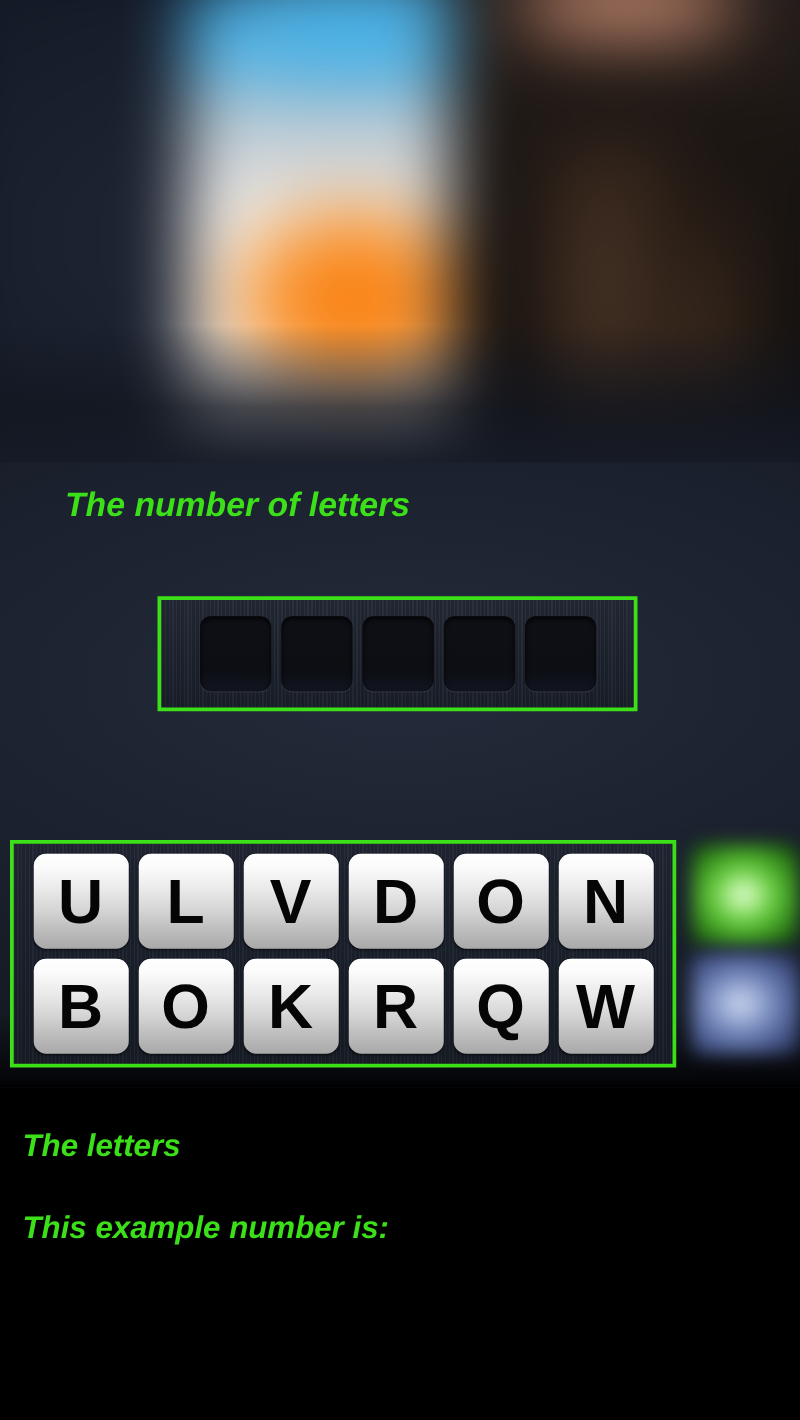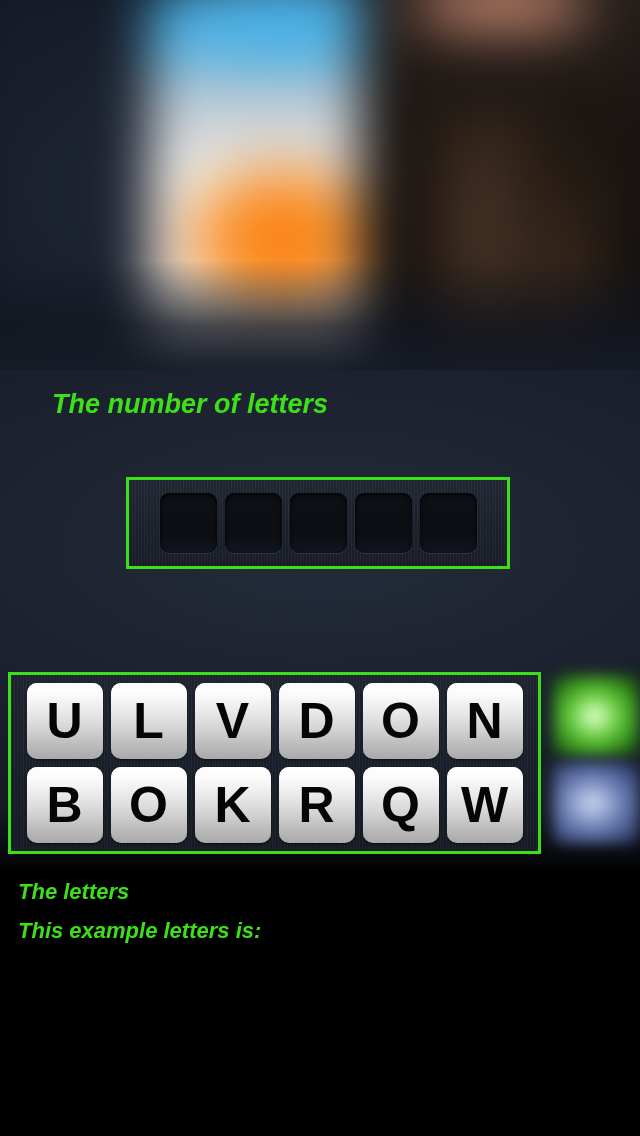--- a/index.html
+++ b/index.html
@@ -269,25 +269,26 @@
 
   
   .answer-text-block {
     position: absolute;
     left: 18px;
     top: 872px;
     width: 620px;
   }
   .answer-label {
     color: #3ce019;
-    font-size: 22px;
+    font-size: 25px;
     font-weight: bold;
     font-style: italic;
     line-height: 39px;
     white-space: nowrap;
+    margin-top: 26px;
   }
   .answer-letters {
     color: #ef0707;
     font-size: 37px;
     font-style: italic;
     font-weight: normal;
     line-height: 48px;
     letter-spacing: 5px;
     white-space: nowrap;
     margin-top: 2px;
@@ -354,18 +355,18 @@
       <div class="tile">Q</div>
       <div class="tile">W</div>
     </div>
   </div>
 
   <div class="side-btn green"></div>
   <div class="side-btn blue"></div>
 
   <div class="answer-text-block">
     <div class="answer-label">The letters</div>
-    <div class="answer-label">This example letters is:</div>
+    <div class="answer-label">This example number is:</div>
   </div>
 
   <div class="bottom-black"></div>
 
 </div>
 
 </body></html>

